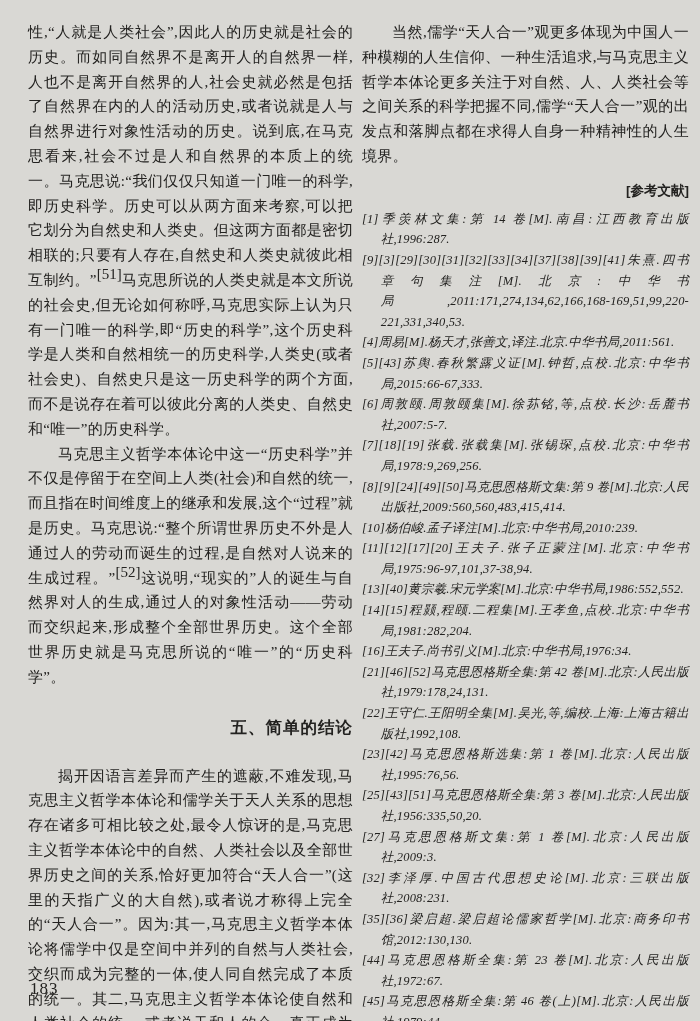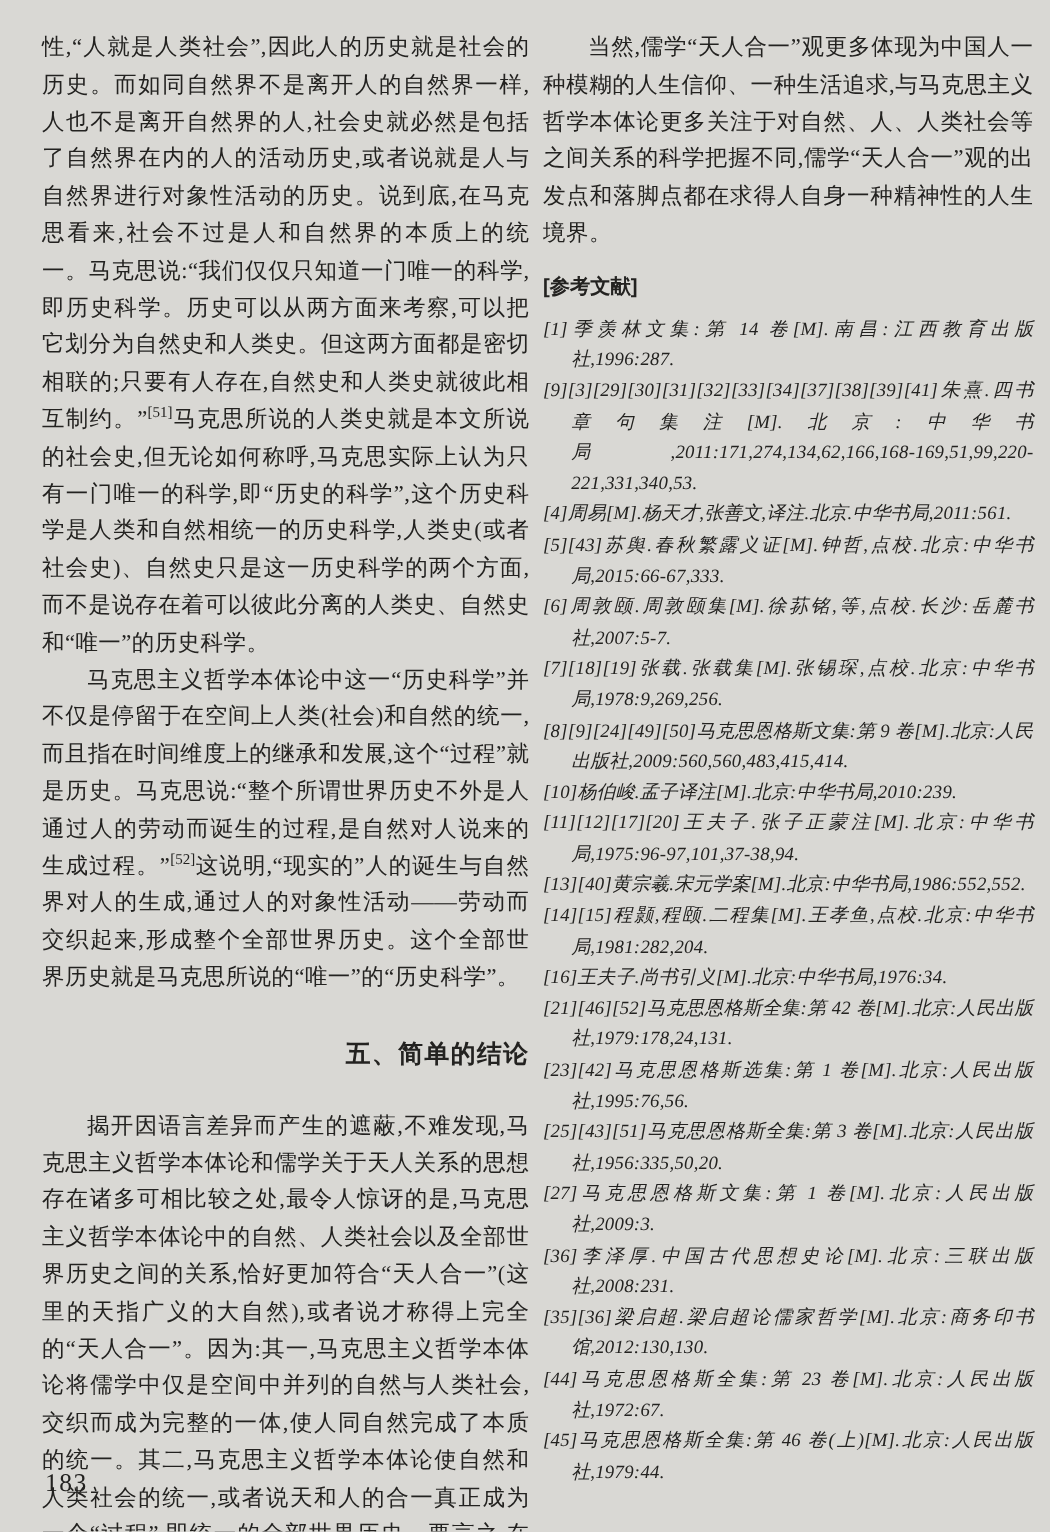--- a/index.html
+++ b/index.html
@@ -27,40 +27,40 @@
   .body-text {
     font-size: 15px;
     line-height: 24.8px;
     text-align: justify;
     text-justify: inter-ideograph;
     margin: 0;
     letter-spacing: 0.3px;
   }
   .indent { text-indent: 2em; }
   .body-text sup {
-    font-size: 10px;
+    font-size: 15px;
     line-height: 0;
     vertical-align: super;
     letter-spacing: 0;
   }
 
   .section-heading {
     font-family: "Liberation Sans", "DejaVu Sans", sans-serif;
     font-size: 16.5px;
     font-weight: bold;
     text-align: right;
     margin: 27px 0 25px 0;
     letter-spacing: 1px;
   }
 
   .ref-heading {
     font-family: "Liberation Sans", "DejaVu Sans", sans-serif;
     font-size: 13.5px;
     font-weight: bold;
-    text-align: left;
+    text-align: right;
     margin: 13px 0 9px 0;
   }
 
   .ref-list {
     list-style: none;
     margin: 0;
     padding: 0;
   }
   .ref-item {
     font-size: 12.5px;
@@ -103,24 +103,25 @@
       <li class="ref-item">[5][43]苏舆.春秋繁露义证[M].钟哲,点校.北京:中华书局,2015:66-67,333.</li>
       <li class="ref-item">[6]周敦颐.周敦颐集[M].徐荪铭,等,点校.长沙:岳麓书社,2007:5-7.</li>
       <li class="ref-item">[7][18][19]张载.张载集[M].张锡琛,点校.北京:中华书局,1978:9,269,256.</li>
       <li class="ref-item">[8][9][24][49][50]马克思恩格斯文集:第 9 卷[M].北京:人民出版社,2009:560,560,483,415,414.</li>
       <li class="ref-item">[10]杨伯峻.孟子译注[M].北京:中华书局,2010:239.</li>
       <li class="ref-item">[11][12][17][20]王夫子.张子正蒙注[M].北京:中华书局,1975:96-97,101,37-38,94.</li>
       <li class="ref-item">[13][40]黄宗羲.宋元学案[M].北京:中华书局,1986:552,552.</li>
       <li class="ref-item">[14][15]程颢,程颐.二程集[M].王孝鱼,点校.北京:中华书局,1981:282,204.</li>
       <li class="ref-item">[16]王夫子.尚书引义[M].北京:中华书局,1976:34.</li>
       <li class="ref-item">[21][46][52]马克思恩格斯全集:第 42 卷[M].北京:人民出版社,1979:178,24,131.</li>
+      <li class="ref-item">[22]王守仁.王阳明全集[M].吴光,等,编校.上海:上海古籍出版社,1992,108.</li>
       <li class="ref-item">[23][42]马克思恩格斯选集:第 1 卷[M].北京:人民出版社,1995:76,56.</li>
       <li class="ref-item">[25][43][51]马克思恩格斯全集:第 3 卷[M].北京:人民出版社,1956:335,50,20.</li>
       <li class="ref-item">[27]马克思恩格斯文集:第 1 卷[M].北京:人民出版社,2009:3.</li>
-      <li class="ref-item">[36]李泽厚.中国古代思想史论[M].北京:三联出版社,2008:231.</li>
+      <li class="ref-item">[32]李泽厚.中国古代思想史论[M].北京:三联出版社,2008:231.</li>
       <li class="ref-item">[35][36]梁启超.梁启超论儒家哲学[M].北京:商务印书馆,2012:130,130.</li>
       <li class="ref-item">[44]马克思恩格斯全集:第 23 卷[M].北京:人民出版社,1972:67.</li>
       <li class="ref-item">[45]马克思恩格斯全集:第 46 卷(上)[M].北京:人民出版社,1979:44.</li>
 
     </ul>
 
   </div>
 
   <div class="page-number">183</div>
 

